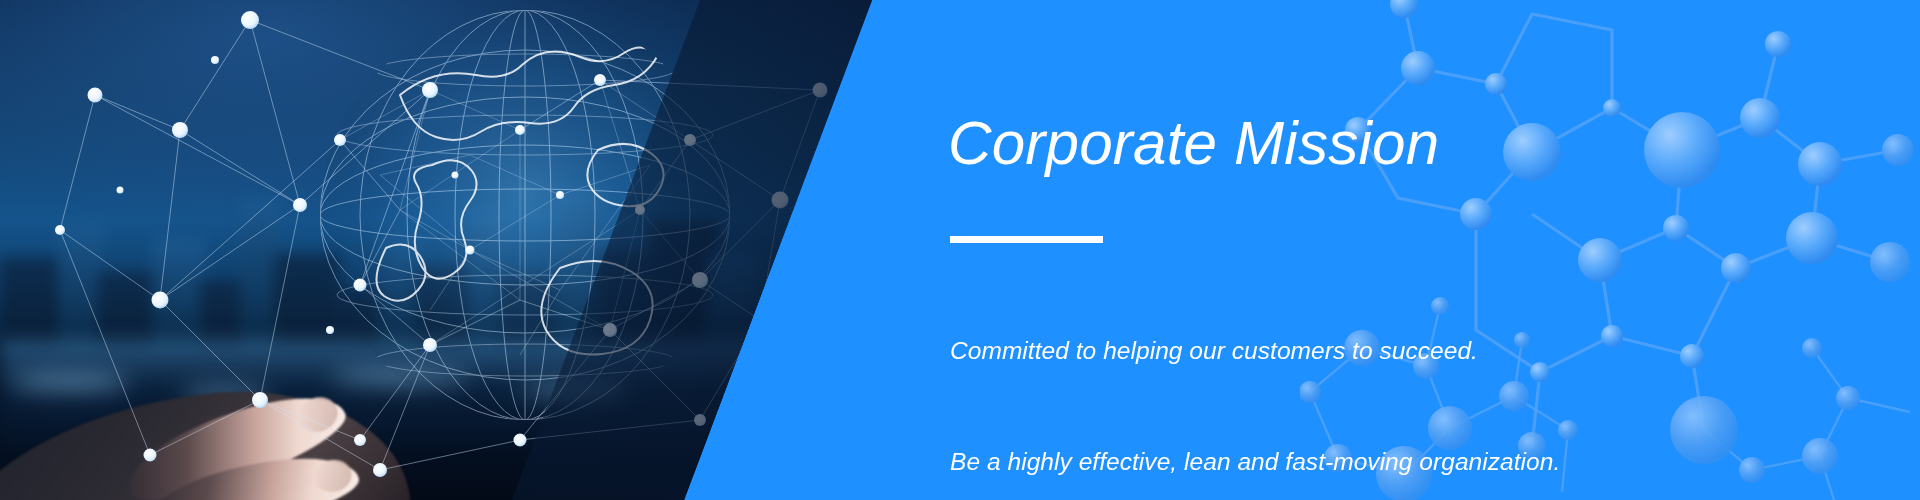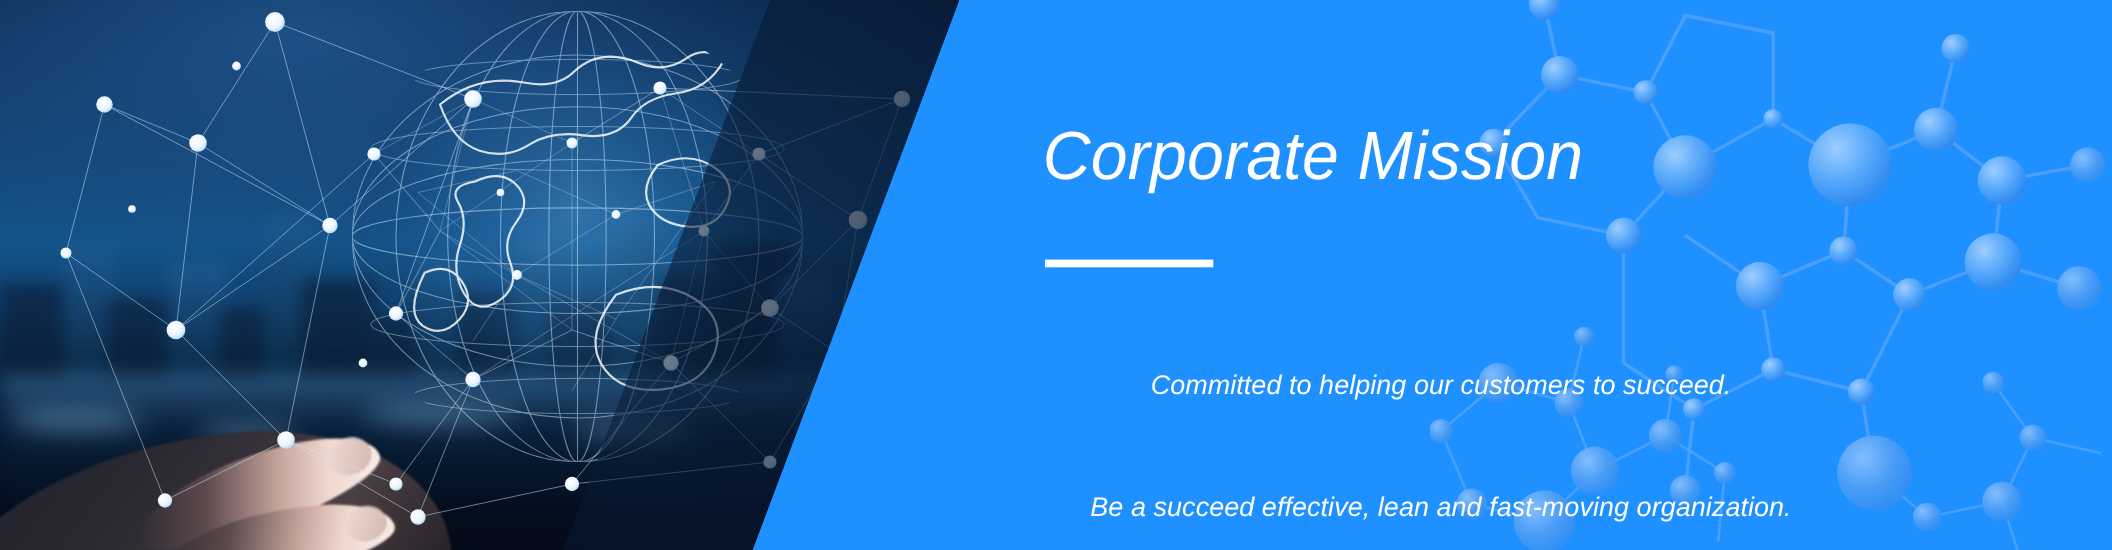--- a/index.html
+++ b/index.html
@@ -148,21 +148,21 @@
     position:absolute;
     left:2px; top:258px;
     width:720px;
     font-size:24.5px;
     line-height:37px;
     color:#ffffff;
     font-weight:400;
     letter-spacing:.05px;
     white-space:pre;
   }
-  .body .line { display:block;text-align:center; }
+  .body .line { display:block; }
 </style>
 </head>
 <body>
 
 <div class="banner">
 
   <div class="photo-panel">
 
     <div class="sky"></div>
 
@@ -396,19 +396,19 @@
   </svg>
 
   <div class="content">
 
     <h1 class="title">Corporate Mission</h1>
 
     <div class="rule"></div>
 
     <div class="body">
       <span class="line">Committed to helping our customers to succeed.</span>
-      <span class="line">Be a succeed effective, lean and fast-moving organization.</span>
+      <span class="line">Be a highly effective, lean and fast-moving organization.</span>
       
       
     </div>
   </div>
 
 </div>
 
 </body></html>

